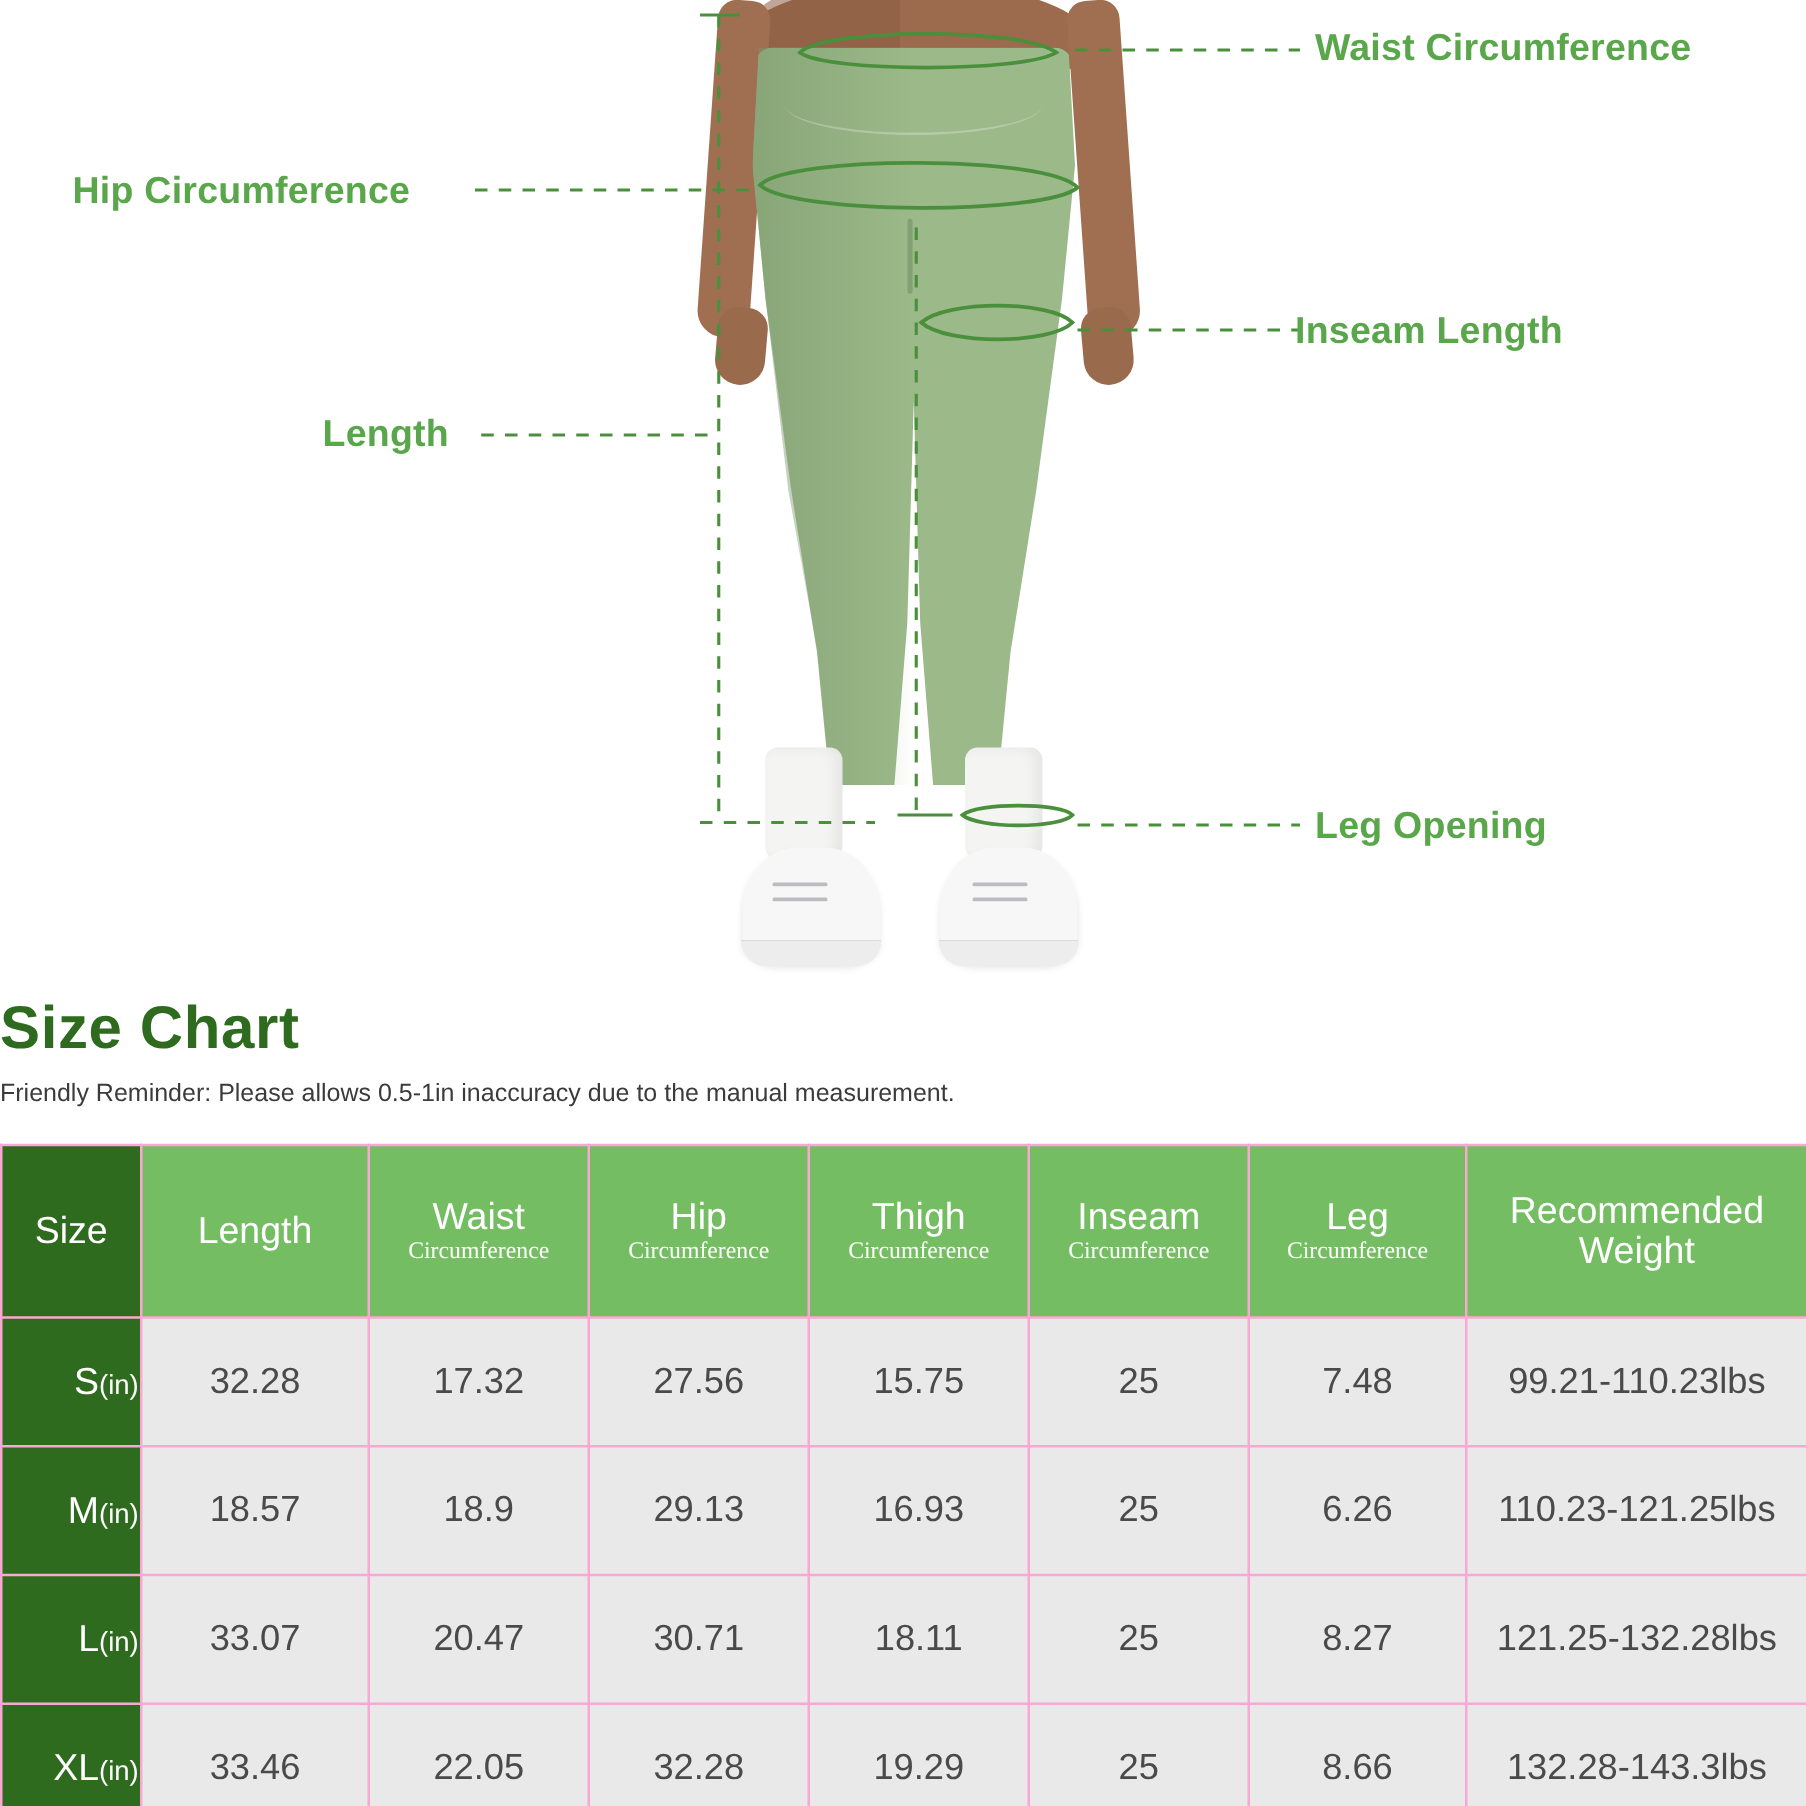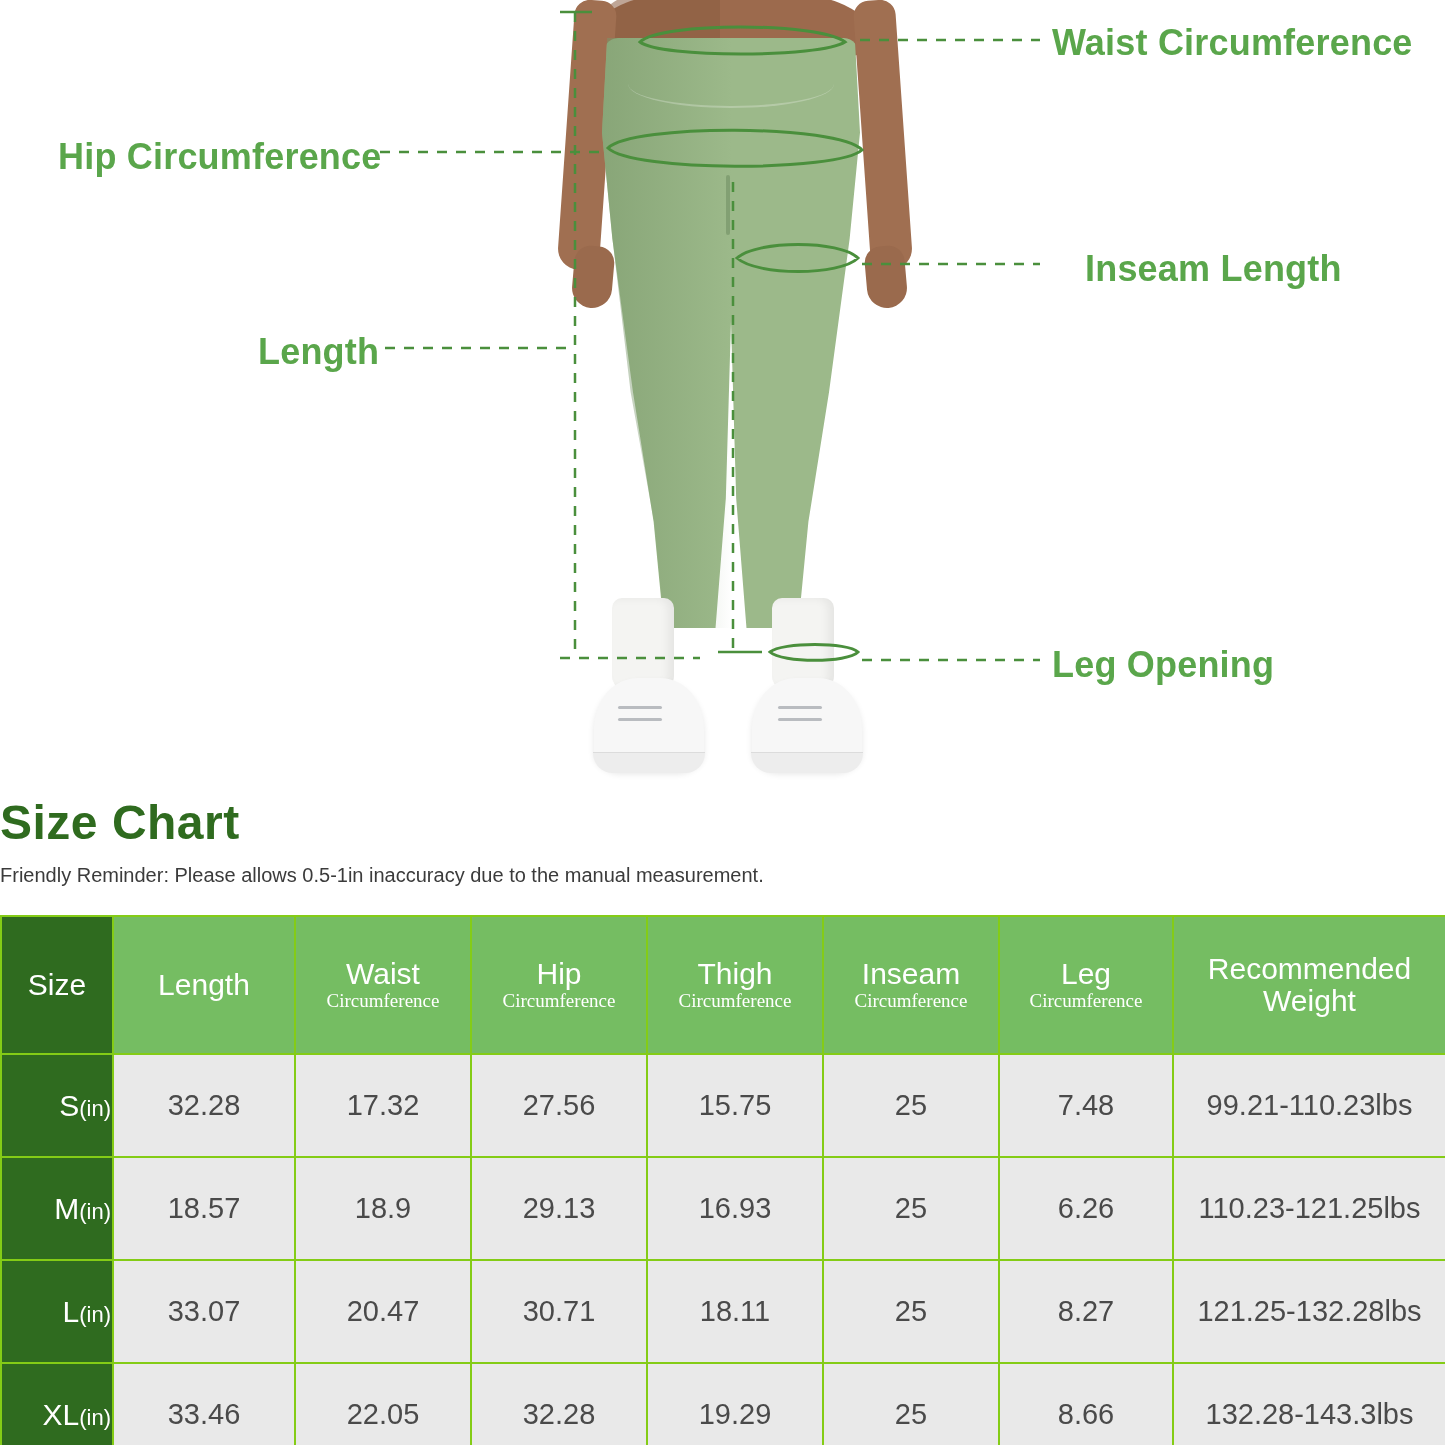--- a/index.html
+++ b/index.html
@@ -152,21 +152,21 @@
     border-radius: 2px;
   }
 
   
   #annotations { position: absolute; left:0; top:0; width:1445px; height:795px; }
 
   .ann-label {
     position: absolute;
     color: #5aa64b;
     font-weight: bold;
-    font-size: 36px;
+    font-size: 30px;
     white-space: nowrap;
     letter-spacing: .2px;
   }
 
   
   #chart-heading {
     position: absolute;
     top: 795px; left: 0;
     width: 1445px;
   }
@@ -185,21 +185,21 @@
 
   
   #size-table {
     position: absolute;
     top: 915px; left: 0;
     width: 1445px;
     border-collapse: collapse;
     table-layout: fixed;
   }
   #size-table th, #size-table td {
-    border: 2px solid #84cc16;
+    border: 2px solid #f9a8d4;
     text-align: center;
     vertical-align: middle;
   }
   #size-table thead th {
     background: #75bd62;
     color: #ffffff;
     height: 128px;
     padding: 4px 2px;
   }
   #size-table thead th.corner {
@@ -293,21 +293,21 @@
     <line x1="575" y1="12" x2="575" y2="658" stroke="#4a8f3c" stroke-width="2.5" stroke-dasharray="10 9"></line>
     <line x1="560" y1="12" x2="592" y2="12" stroke="#4a8f3c" stroke-width="2.5"></line>
     <line x1="560" y1="658" x2="700" y2="658" stroke="#4a8f3c" stroke-width="2.5" stroke-dasharray="10 9"></line>
 
     <line x1="733" y1="182" x2="733" y2="652" stroke="#4a8f3c" stroke-width="2.5" stroke-dasharray="10 9"></line>
     <line x1="718" y1="652" x2="762" y2="652" stroke="#4a8f3c" stroke-width="2.5"></line>
   </svg>
 
   <div class="ann-label" style="left:1052px; top:22px;">Waist Circumference</div>
   <div class="ann-label" style="left:58px; top:136px;">Hip Circumference</div>
-  <div class="ann-label" style="left:1085px; top:248px;">Inseam Length</div>
+  <div class="ann-label" style="left:1036px; top:248px;">Inseam Length</div>
   <div class="ann-label" style="left:258px; top:331px;">Length</div>
   <div class="ann-label" style="left:1052px; top:644px;">Leg Opening</div>
 </div>
 
 <div id="chart-heading">
   <h1 id="chart-title">Size Chart</h1>
   <p id="chart-note">Friendly Reminder: Please allows 0.5-1in inaccuracy due to the manual measurement.</p>
 </div>
 
 <table id="size-table">

